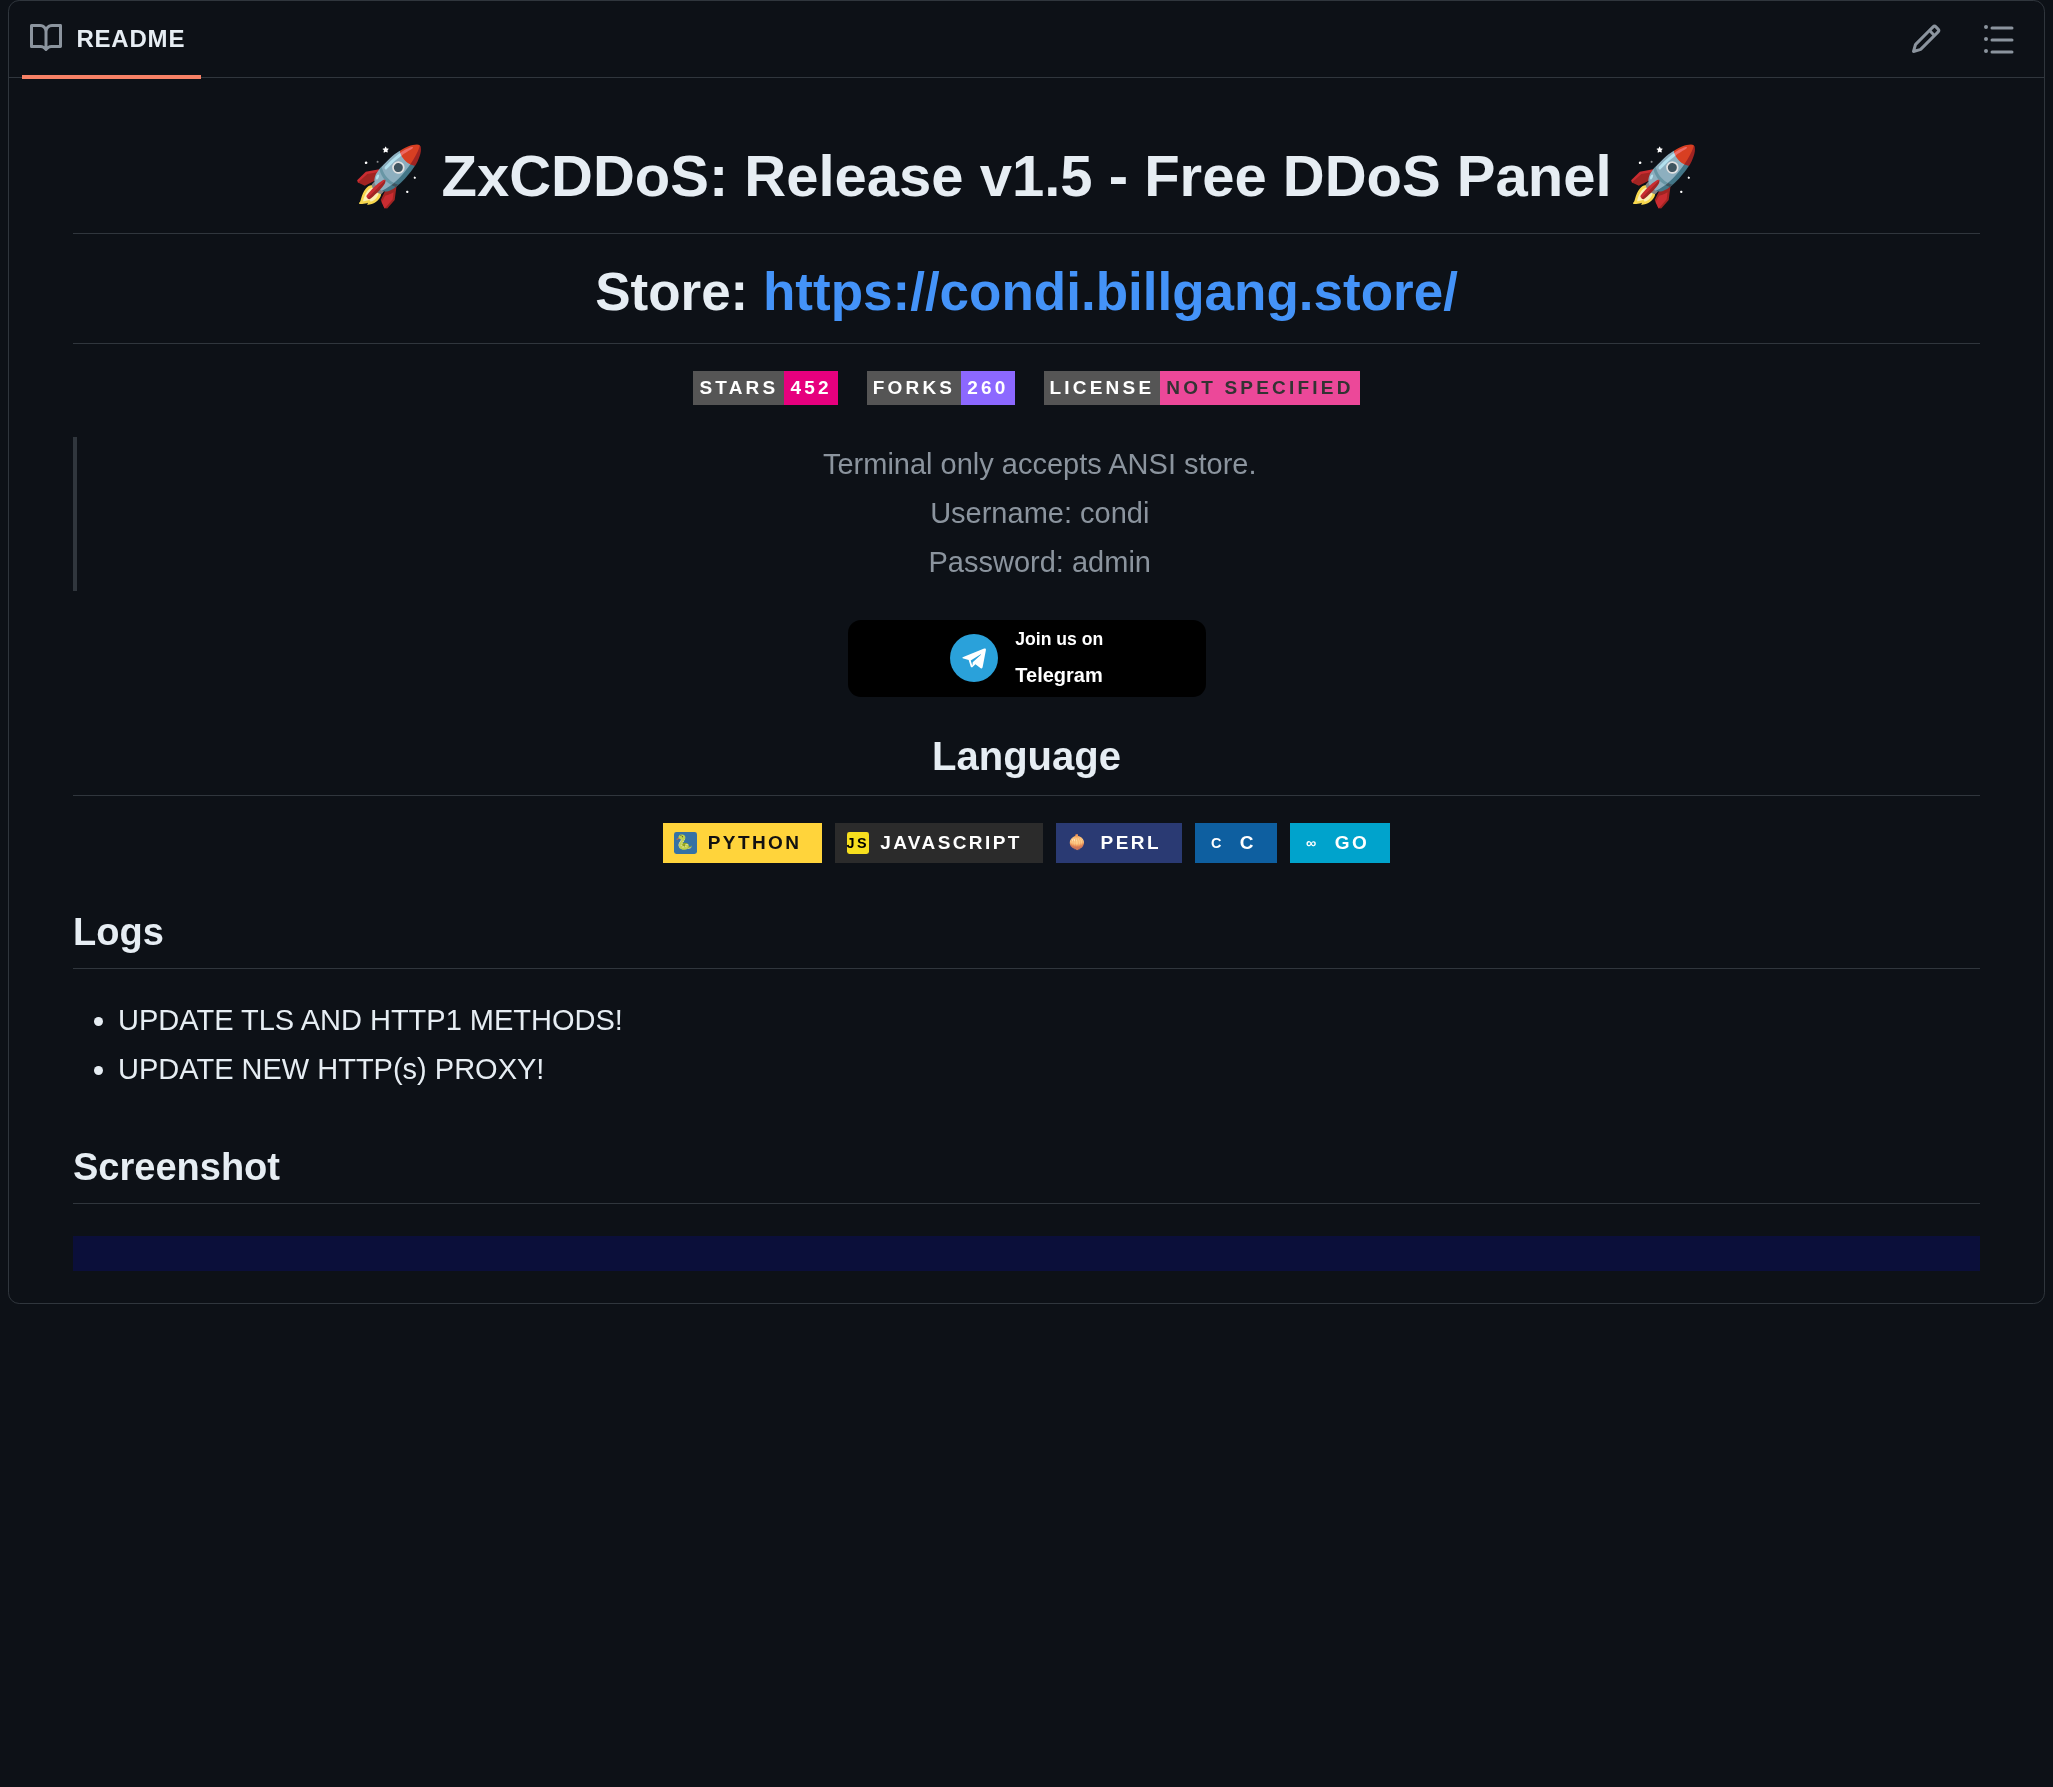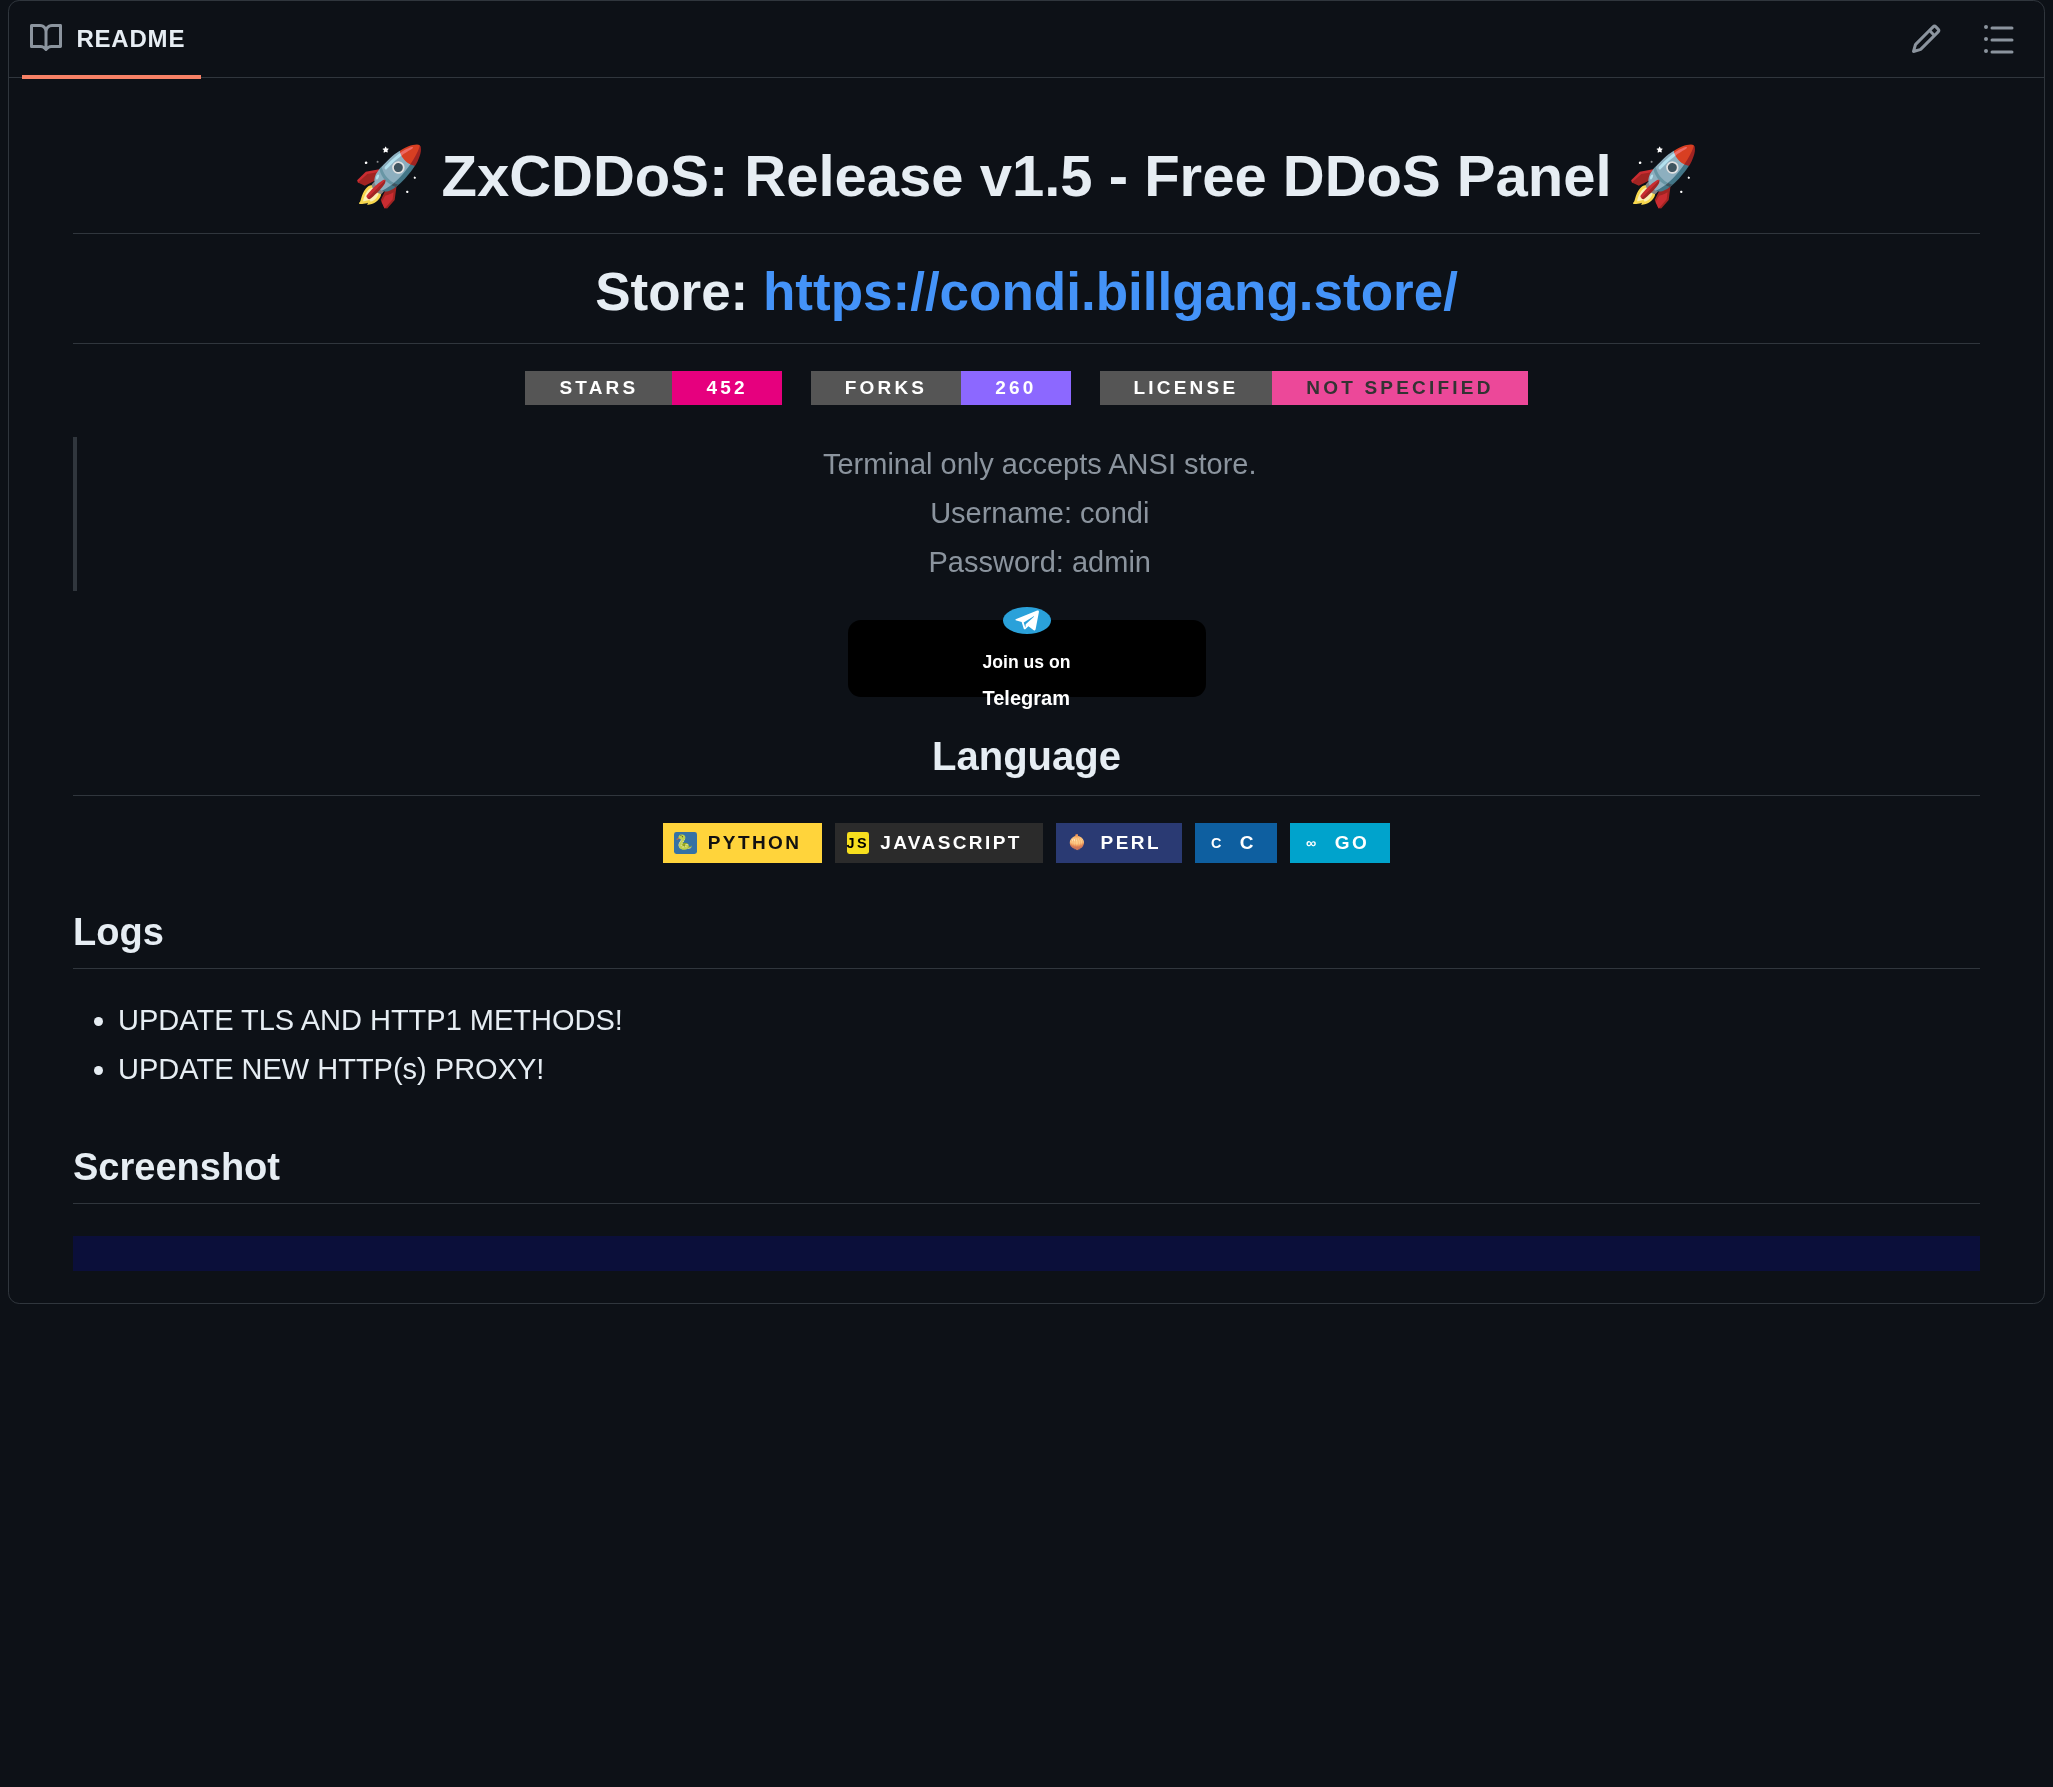--- a/index.html
+++ b/index.html
@@ -102,21 +102,21 @@
     height: 34px;
     font-family: Verdana, Geneva, sans-serif;
     font-size: 19px;
     letter-spacing: 3.2px;
     font-weight: 700;
     text-transform: uppercase;
   }
   .badge span {
     display: inline-flex;
     align-items: center;
-    padding: 0 34px;
+    padding: 0 6px;
     height: 100%;
   }
   .badge .blabel { background: #555555; color: #ffffff; }
   .badge .bv-pink { background: #e6007e; color: #ffffff; }
   .badge .bv-violet { background: #8c68ff; color: #ffffff; }
   .badge .bv-grey { background: #ec4899; color: #333333; }
   .quote {
     border-left: 4.8px solid #30363d;
     margin: 32px 0 29px 0;
     padding: 3.2px 0 3.2px 22.5px;
@@ -131,21 +131,20 @@
     display: flex;
     align-items: center;
     justify-content: center;
     gap: 17.6px;
     width: 358px;
     height: 77px;
     margin: 14.4px auto 37px auto;
     background: #000000;
     border-radius: 13px;
     color: #ffffff;
-    flex-direction: column;
   }
   .tg-circle {
     width: 48px; height: 48px; border-radius: 50%;
     background: #2aa1da;
     display: flex; align-items: center; justify-content: center;
   }
   .tg-text small { display:block; font-size: 17.6px; font-weight:600; }
   .tg-text strong { display:block; font-size: 20px; font-weight:700;margin-top:14px; }
   .h2-center {
     text-align: center;

